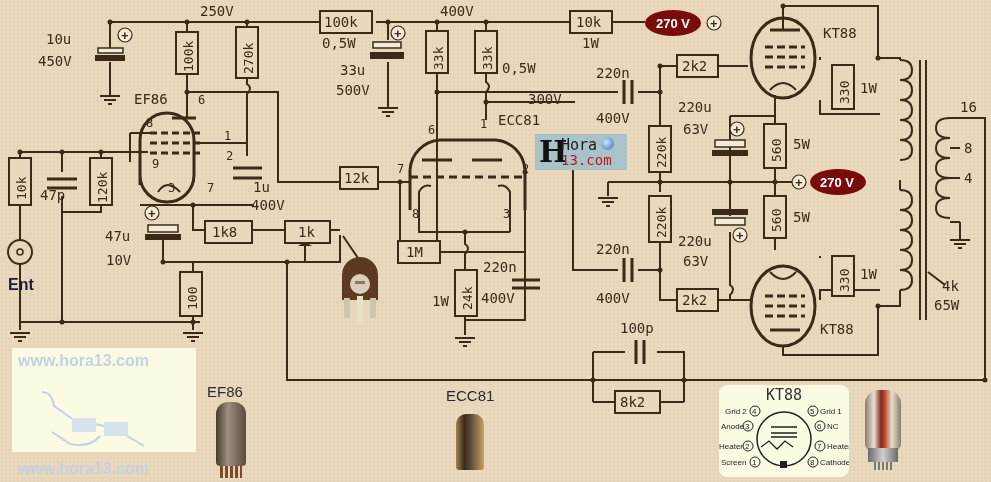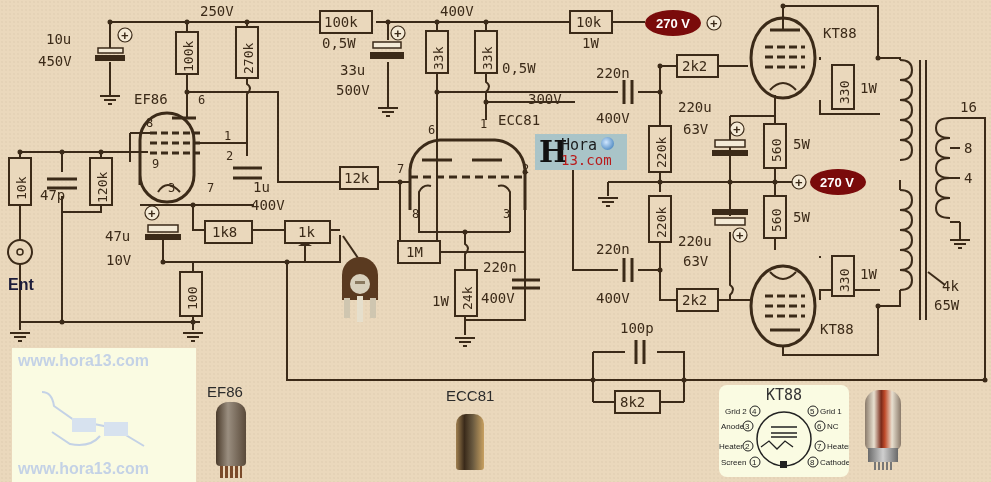--- a/index.html
+++ b/index.html
@@ -435,21 +435,21 @@
   </g>
 </svg>
 
 <div style="position:absolute;left:535px;top:134px;width:92px;height:36px;background:#a9c4c8;">
   <span style="position:absolute;left:4px;top:0;font-family:'DejaVu Serif',serif;font-weight:bold;font-size:30px;color:#111;line-height:36px;">H</span>
   <span style="position:absolute;left:26px;top:2px;font-family:'DejaVu Sans Mono',monospace;font-size:15px;color:#1c1c1c;">Hora</span>
   <span style="position:absolute;left:66px;top:3px;width:13px;height:13px;border-radius:50%;background:radial-gradient(circle at 40% 40%,#cfe6ff,#2a6fb0);"></span>
   <span style="position:absolute;left:26px;top:18px;font-family:'DejaVu Sans Mono',monospace;font-size:14px;color:#b91c1c;">13.com</span>
 </div>
 
-<div style="position:absolute;left:12px;top:348px;width:184px;height:134px;background:#fafbe2;text-align:center;">
+<div style="position:absolute;left:12px;top:348px;width:184px;height:104px;background:#fafbe2;text-align:center;">
   <div style="position:absolute;left:6px;top:4px;font-family:'Liberation Sans',sans-serif;font-weight:bold;font-size:16px;color:#c4d2e6;">www.hora13.com</div>
   <svg width="184" height="90" style="position:absolute;left:0;top:24px;">
     <path d="M30 20 q10 0 12 14 l20 14 l40 8 l30 18 M40 60 l18 12 q20 4 30 -8" fill="none" stroke="#c4d2e6" stroke-width="2"></path>
     <rect x="60" y="46" width="24" height="14" fill="#d7e2ef"></rect>
         <rect x="92" y="50" width="24" height="14" fill="#d7e2ef"></rect>
   </svg>
   <div style="position:absolute;left:6px;top:112px;font-family:'Liberation Sans',sans-serif;font-weight:bold;font-size:16px;color:#c4d2e6;">www.hora13.com</div>
 </div>
 
 <div style="position:absolute;left:207px;top:383px;font-family:'Liberation Sans',sans-serif;font-size:15px;color:#2b2b2b;">EF86</div>

